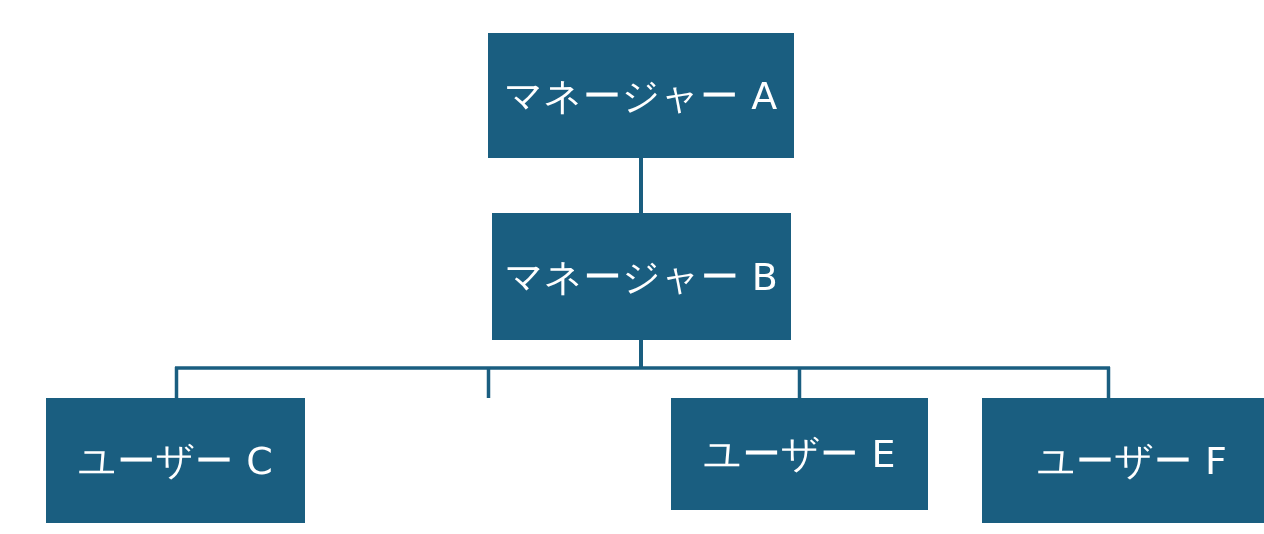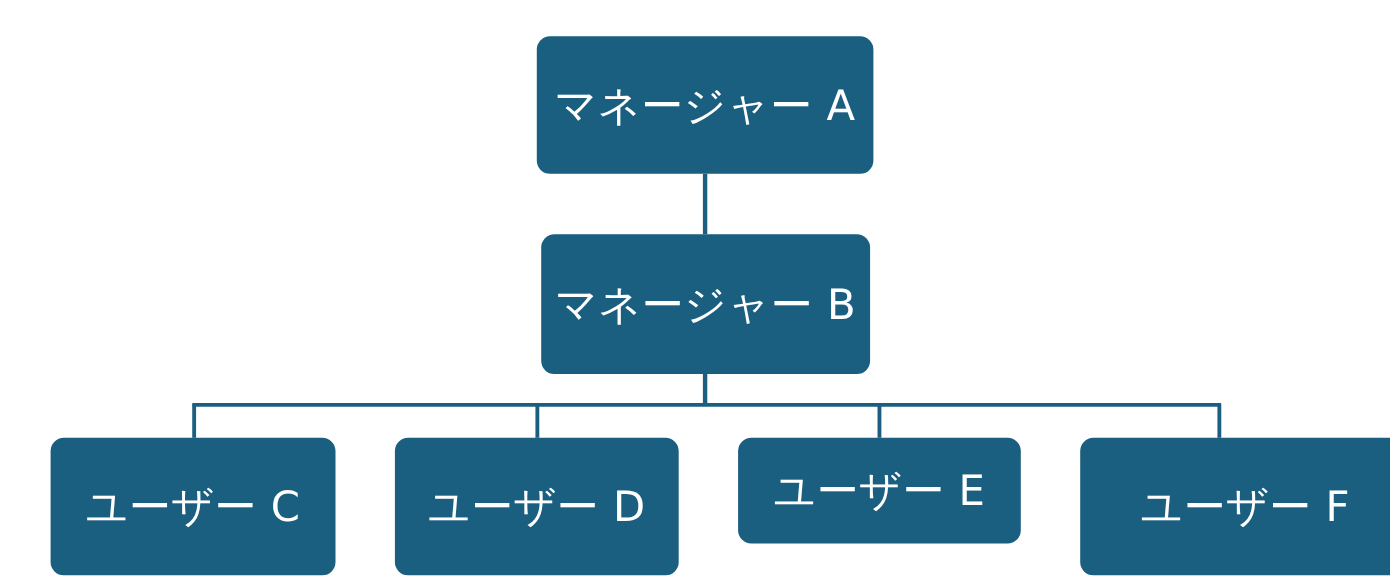--- a/index.html
+++ b/index.html
@@ -24,21 +24,20 @@
     display: flex;
     align-items: center;
     justify-content: center;
     color: #ffffff;
     font-size: 38px;
     font-weight: 400;
     line-height: 1;
     letter-spacing: 0.5px;
     white-space: nowrap;
     user-select: none;
-    border-radius: 12px;
   }
   .node-a {
     left: 488px;
     top: 33px;
     width: 306px;
     height: 125px;
   }
   .node-b {
     left: 492px;
     top: 213px;
@@ -54,21 +53,21 @@
   .node-d {
     left: 359px;
     top: 398px;
     width: 258px;
     height: 125px;
   }
   .node-e {
     left: 671px;
     top: 398px;
     width: 257px;
-    height: 96px;
+    height: 112px;
   }
   .node-f {
     left: 982px;
     top: 398px;
     width: 300px;
     height: 125px;
   }
   .connectors {
     position: absolute;
     left: 0;
@@ -102,23 +101,20 @@
   </div>
 
   <div class="node node-b" style="background: rgb(26, 94, 128); color: rgb(255, 255, 255);">
     <span>マネージャー B</span>
   </div>
 
   <div class="node node-c" style="background: rgb(26, 94, 128); color: rgb(255, 255, 255);">
     <span>ユーザー C</span>
   </div>
 
-  <div class="node node-d" style="background: rgb(26, 94, 128); color: rgb(255, 255, 255);">
-    <span>ユーザー D</span>
-  </div>
 
   <div class="node node-e" style="background: rgb(26, 94, 128); color: rgb(255, 255, 255);">
     <span>ユーザー E</span>
   </div>
 
   <div class="node node-f" style="background: rgb(26, 94, 128); color: rgb(255, 255, 255);">
     <span>ユーザー F</span>
   </div>
 
 </div>

